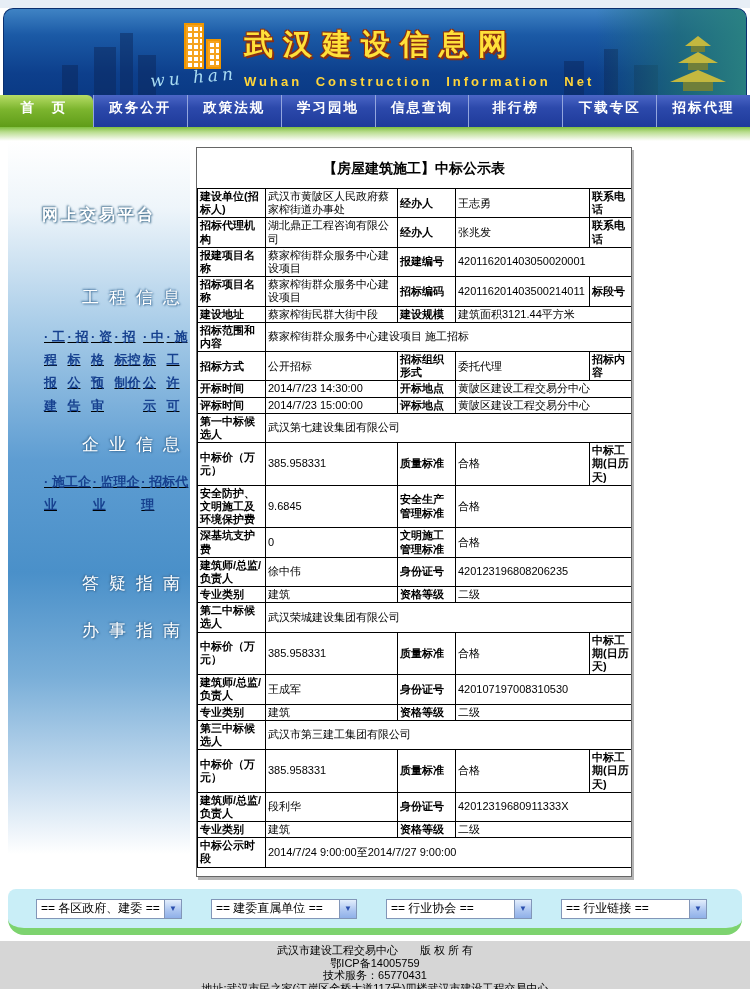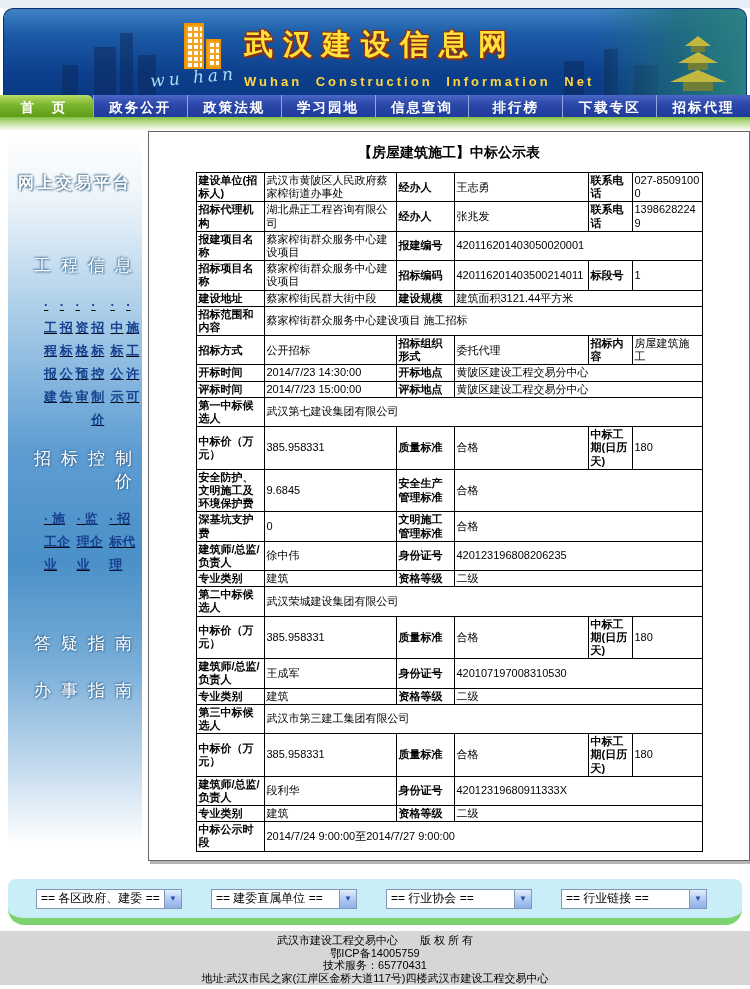--- a/index.html
+++ b/index.html
@@ -31,47 +31,47 @@
   .tower.a { left:8px; top:2px; width:20px; height:46px; }
   .tower.b { left:30px; top:18px; width:15px; height:30px; }
   .logo-script { position:absolute; left:-26px; top:46px; font-family:"DejaVu Serif",serif; font-style:italic;
            color:#a9dcf2; font-size:17px; letter-spacing:4px; transform:rotate(-5deg); white-space:nowrap; }
   .titles { padding-top:4px; }
   .cn-title { font-size:29px; font-weight:bold; color:#ffe13a; letter-spacing:10px; white-space:nowrap;
            text-shadow:2px 2px 0 #8c2f10,-1px -1px 0 #8c2f10,1px -1px 0 #8c2f10,-1px 1px 0 #8c2f10; }
   .en-title { margin-top:9px; font-size:13px; font-weight:bold; color:#ffd53a; letter-spacing:3px; word-spacing:7px; white-space:nowrap; }
 
   
-  .main-nav { height:22px; display:flex; background:#23409c; }
+  .main-nav { height:32px; display:flex; background:#23409c; }
   .nav-tab { flex:1; text-align:center; line-height:26px; font-size:13.5px; font-weight:bold; color:#fff;
            text-decoration:none; letter-spacing:2px; cursor:pointer;
            background:linear-gradient(180deg,#4b66c6 0%,#2c49ab 40%,#1e3a9a 100%);
            border-left:1px solid #93a6de; }
   .nav-tab:first-child { border-left:none; }
   .nav-tab.active { background:linear-gradient(180deg,#b6dd66 0%,#7cb52e 45%,#5f9c18 100%);
            border-radius:0 6px 0 0; letter-spacing:7px; }
   .green-strip { height:14px; background:linear-gradient(180deg,#7fbf3f 0%,#b9dd8e 35%,#eaf4dd 80%,#ffffff 100%); }
 
   
   .layout { display:flex; height:743px; }
   .sidebar { width:190px; background:#fff; padding-left:8px; }
-  .sidebar-inner { height:100%; padding-top:42px;
+  .sidebar-inner { height:100%; padding-top:64px;
            background:linear-gradient(180deg,#ffffff 0%,#eef5fa 9%,#a8cce8 25%,#5e9dd2 43%,#4a90c9 58%,#79aed8 72%,#c6dcef 86%,#ffffff 96%); }
   .side-platform { text-align:center; color:#fff; font-weight:bold; font-size:16px; letter-spacing:3px;
            text-shadow:1px 1px 2px #44708f,-1px -1px 2px #44708f; }
   .side-sec-title { text-align:right; color:#fff; font-weight:normal; font-size:17px; letter-spacing:10px;
            padding-left:10px; text-decoration:none; display:block; cursor:pointer;
            text-shadow:1px 1px 2px #3a6b96,-1px -1px 2px #3a6b96; }
   .t1 { margin-top:60px; } .t2 { margin-top:16px; } .t3 { margin-top:24px; } .t4 { margin-top:56px; }
   .side-list { display:flex; flex-direction:row; padding-left:36px;text-decoration:underline; }
   .l1 { margin-top:16px; } .l2 { margin-top:14px; }
   .side-link { color:#17418f; font-weight:bold; font-size:13px; line-height:23px; text-decoration:none; cursor:pointer; }
 
   .content { flex:1; position:relative; }
-  .panel { margin:0 0 0 6px; width:602px; height:730px; background:#fff;
+  .panel { margin:6px 0 0 6px; width:436px; height:730px; background:#fff;
            border:1px solid #666; box-shadow:2px 3px 0 #b5b5b5; padding-top:12px; overflow:hidden; }
   .panel-title { text-align:center; font-size:14px; font-weight:bold; color:#000; margin-bottom:10px; }
   table.bid { border-collapse:collapse; margin:0 auto; width:506px; table-layout:fixed; }
   table.bid td { border:1px solid #000; padding:1px 2px; font-size:11px; line-height:1.2;
            vertical-align:middle; word-break:break-all; color:#000; }
   .cell-label { font-weight:bold; }
 
   
   .links-wrap { height:57px; background:#fff; padding:5px 8px 0; }
   .links-bar { height:46px; background:#c9eef7; border-radius:8px 8px 16px 16px;
@@ -144,21 +144,21 @@
         <div class="side-platform">网上交易平台</div>
         <a class="side-sec-title t1">工程信息</a>
         <div class="side-list l1">
             <a class="side-link">· 工程报建</a>
             <a class="side-link">· 招标公告</a>
             <a class="side-link">· 资格预审</a>
             <a class="side-link">· 招标控制价</a>
             <a class="side-link">· 中标公示</a>
             <a class="side-link">· 施工许可</a>
           </div>
-        <a class="side-sec-title t2">招标控制价</a>
+        <a class="side-sec-title t2">企业信息</a>
         <div class="side-list l2">
             <a class="side-link">· 施工企业</a>
             <a class="side-link">· 监理企业</a>
             <a class="side-link">· 招标代理</a>
           </div>
         <a class="side-sec-title t4">答疑指南</a>
         <a class="side-sec-title t3">办事指南</a>
       </div>
     </div>
 

